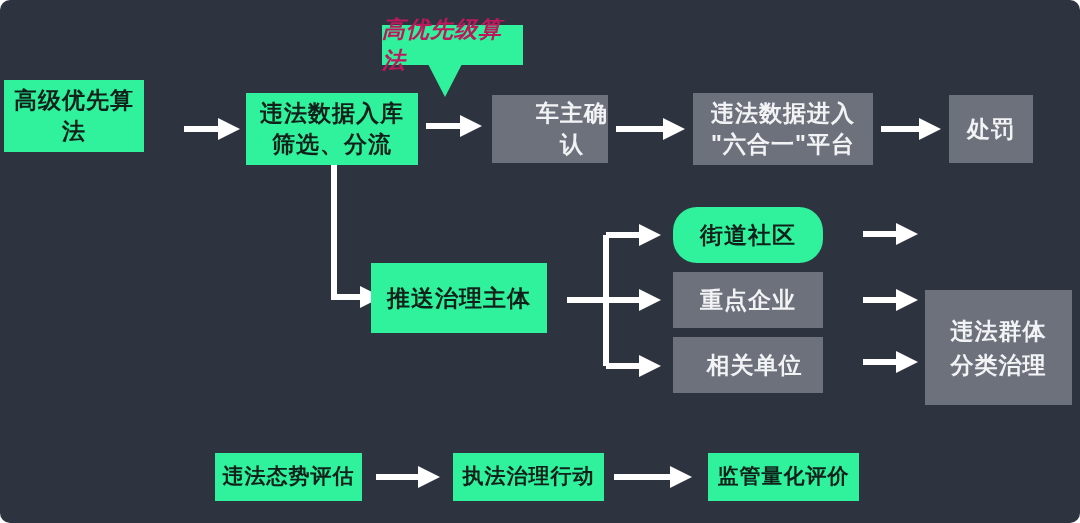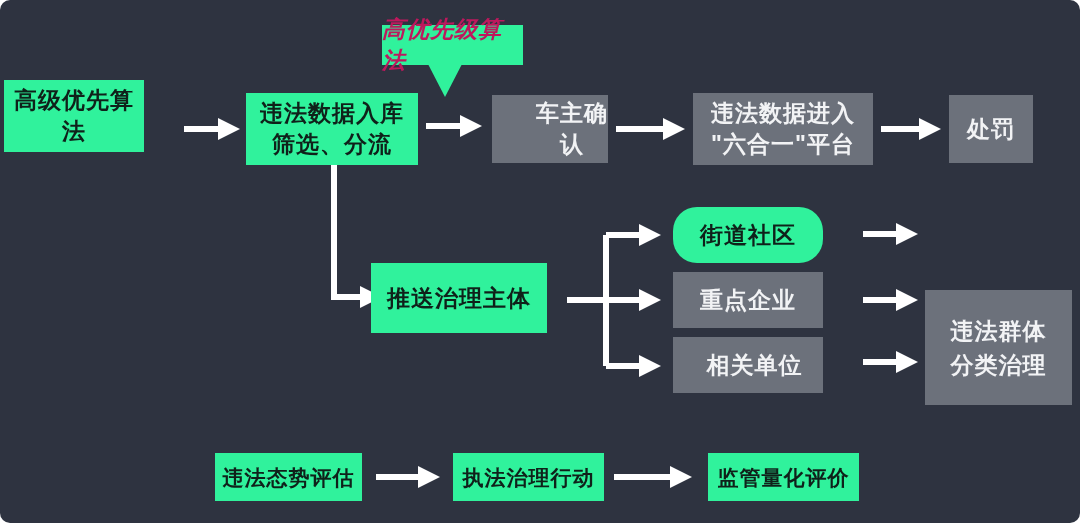--- a/index.html
+++ b/index.html
@@ -48,21 +48,21 @@
     display: flex;
     align-items: center;
     justify-content: center;
     background: #30f29c;
     color: #be185d;
     font-weight: 700;
     font-size: 23px;
     letter-spacing: 1px;
     font-style: italic;
   }
-  .small { font-size: 21px; }
+  .small { font-size: 21px; font-family: Liberation Mono, monospace; }
   .tall-lines { line-height: 34px; }
 </style>
 </head>
 <body>
 
 <div class="canvas">
 
   <svg class="connectors" width="1080" height="523" viewBox="0 0 1080 523" xmlns="http://www.w3.org/2000/svg">
     <defs>
       <marker id="ah" viewBox="0 0 26 24" markerWidth="26" markerHeight="24" refX="2" refY="12" orient="auto" markerUnits="userSpaceOnUse">

